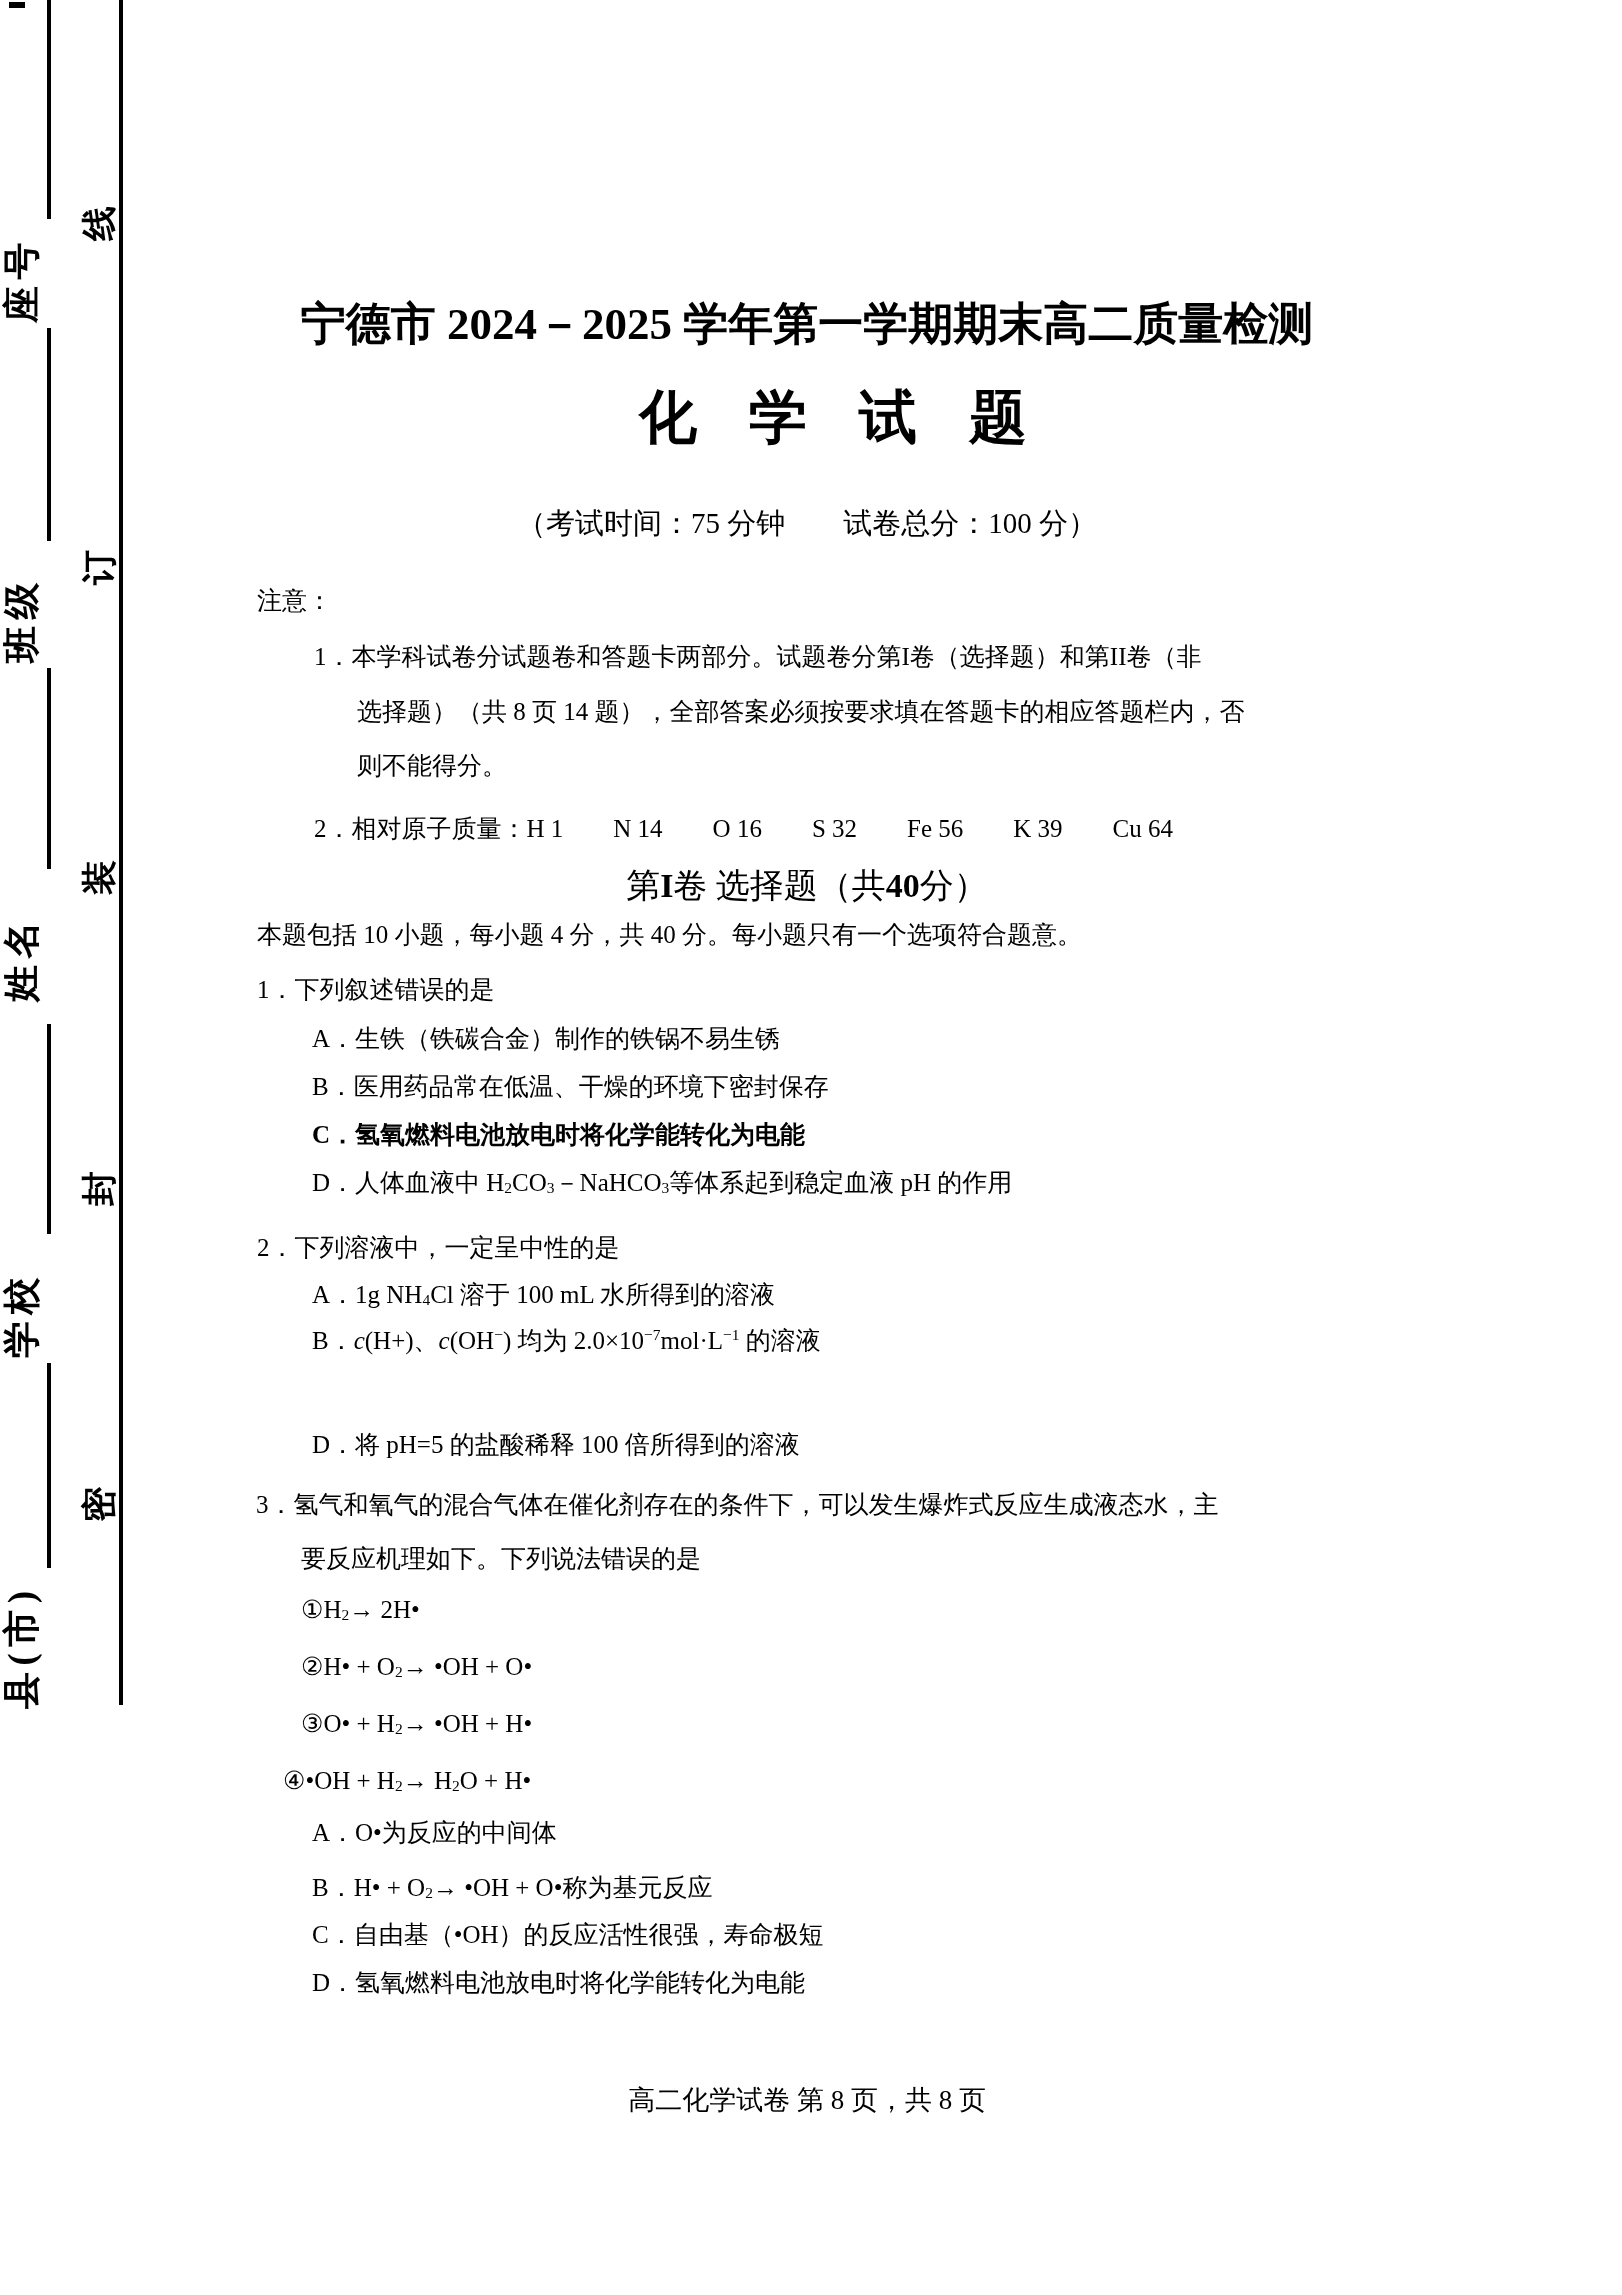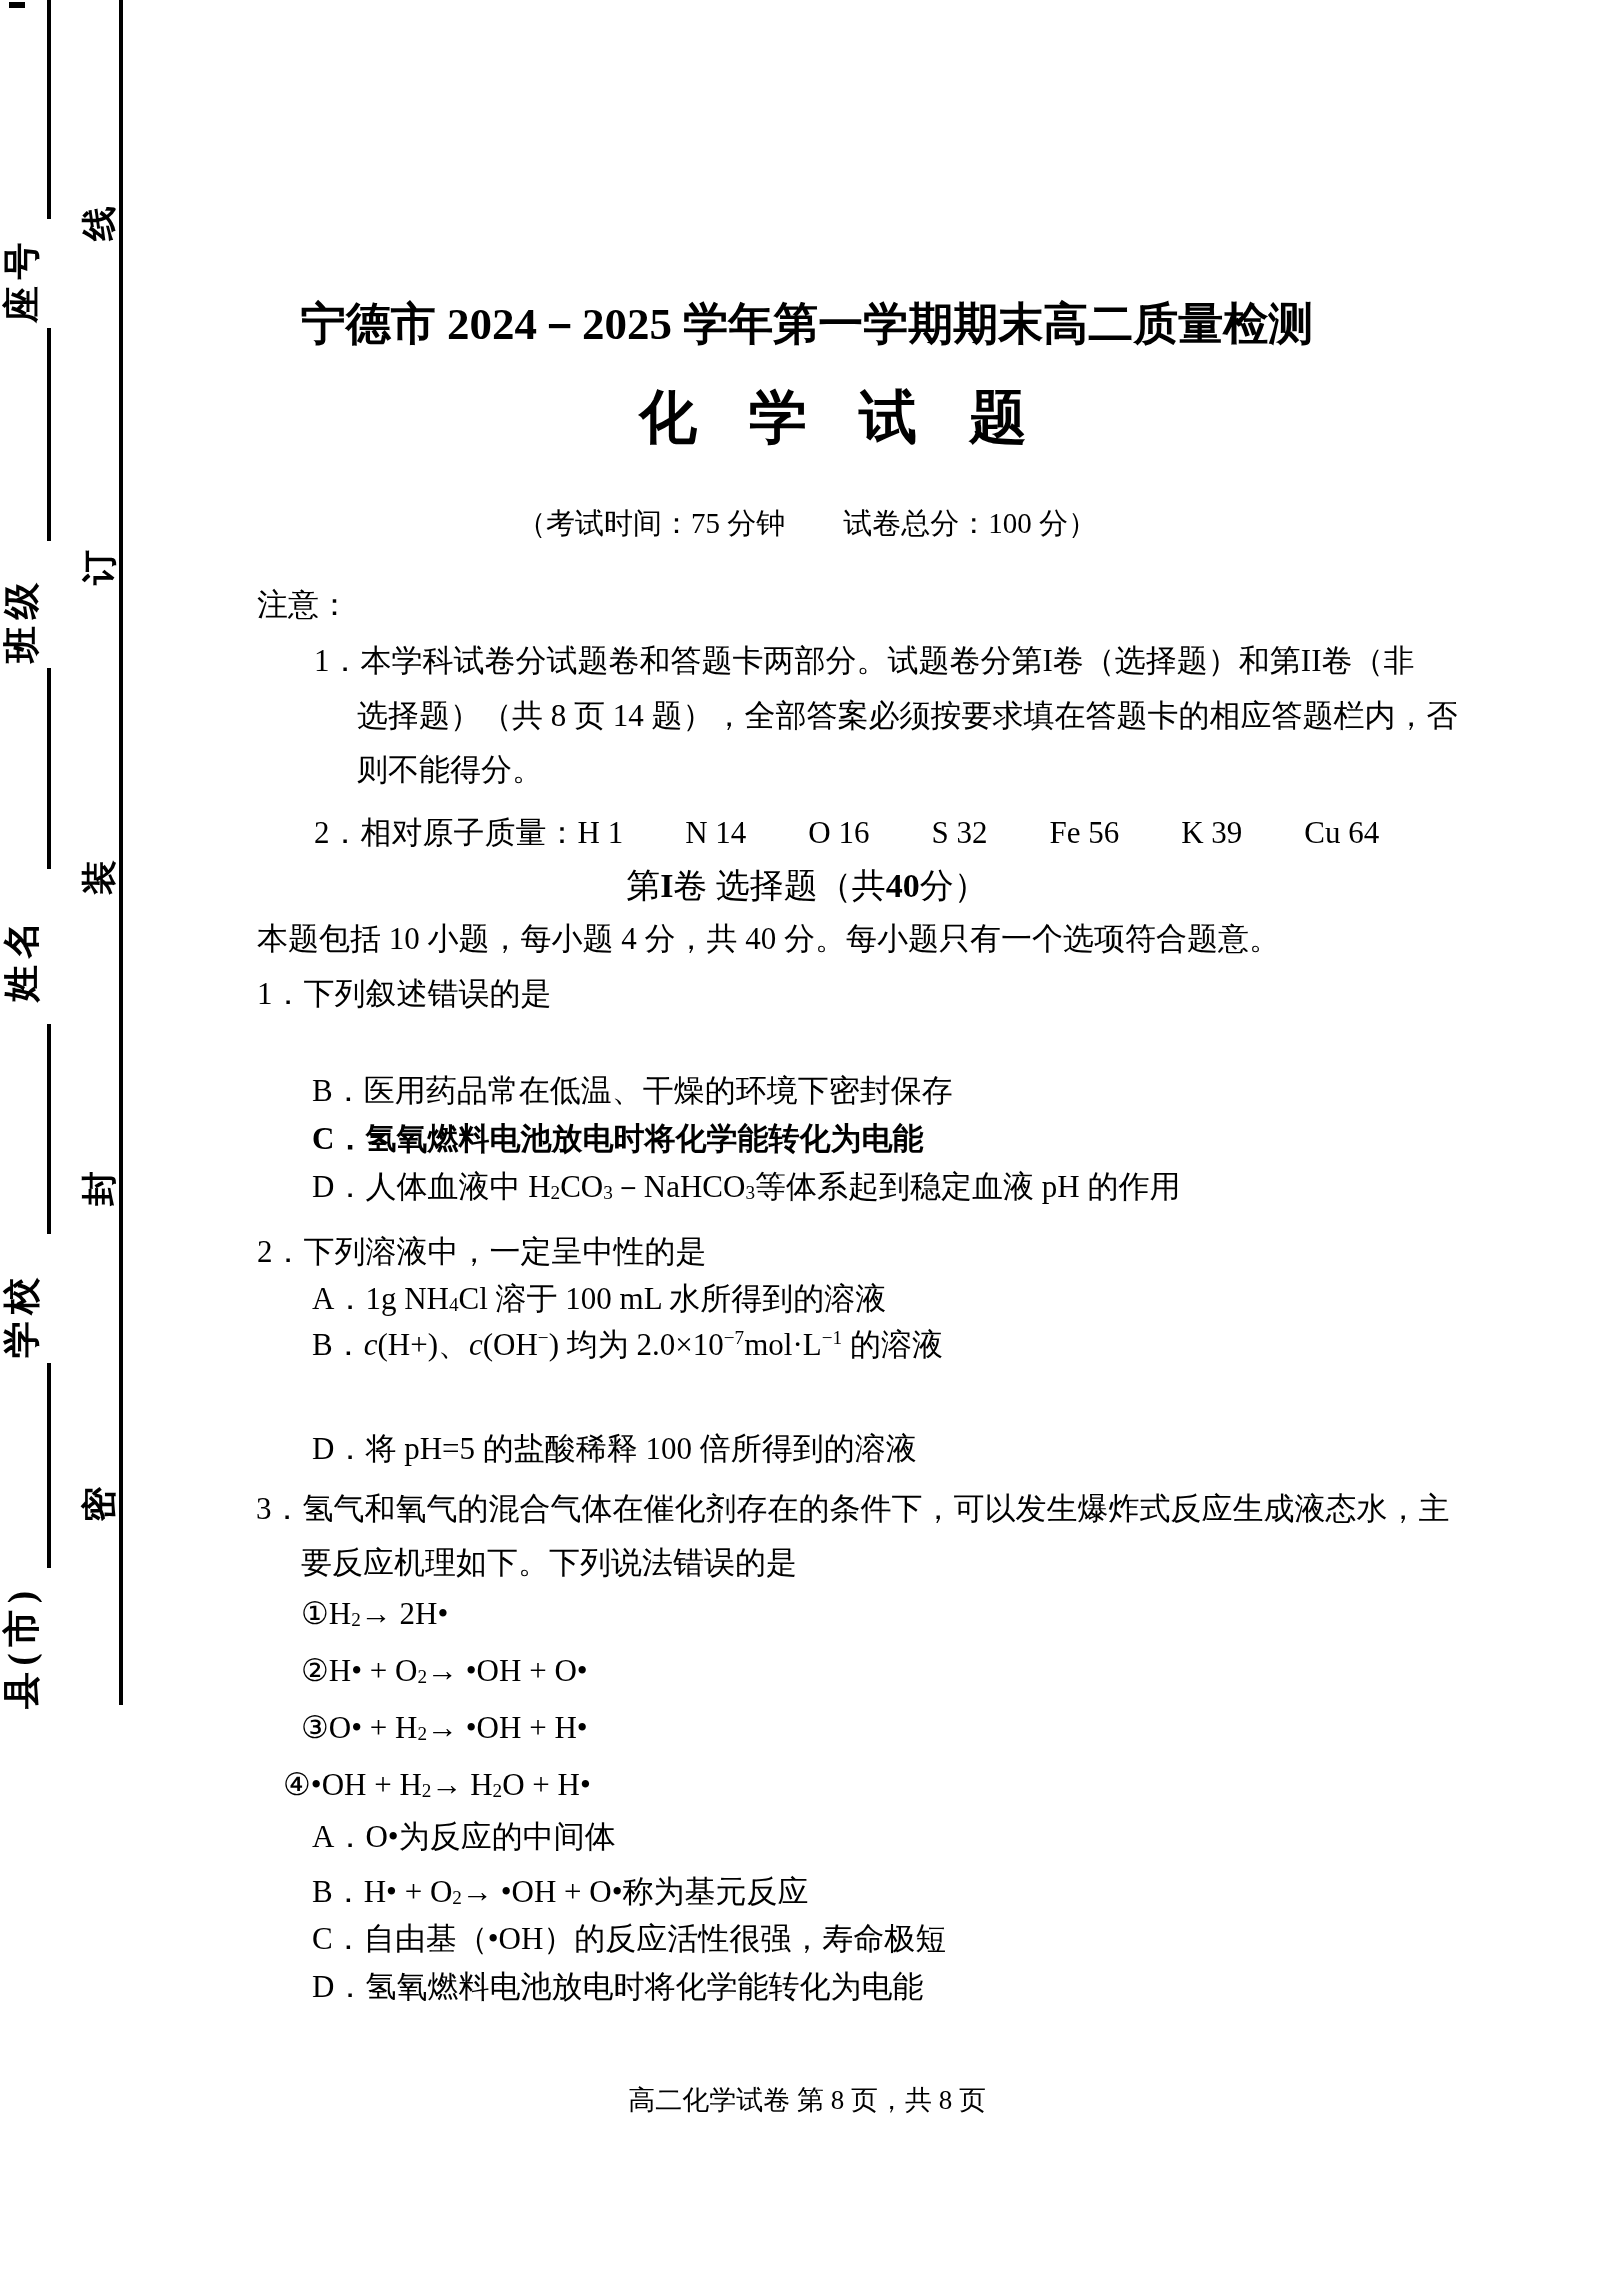--- a/index.html
+++ b/index.html
@@ -25,21 +25,21 @@
     white-space:nowrap; font-weight:bold; line-height:1; color:#000;
   }
   .field-label { left:3.3px; font-size:37px; letter-spacing:6.5px; }
   .fl1 { top:323px; }  .fl2 { top:663px; } .fl3 { top:1002px; }
   .fl4 { top:1358px; } .fl5 { top:1709px; }
   .seal-char { left:82px; font-size:35px; }
   .sc1 { top:241px; }  .sc2 { top:585px; } .sc3 { top:895px; }
   .sc4 { top:1206px; } .sc5 { top:1522px; }
 
   
-  .ln { position:absolute; white-space:nowrap; font-size:31px; line-height:1.2; }
+  .ln { position:absolute; white-space:nowrap; font-size:25px; line-height:1.2; }
   .center { left:158px; width:1298px; text-align:center; }
   .exam-title { top:297px; font-size:45px; font-weight:bold; }
   .subject-title { left:639px; top:383px; font-size:58px; font-weight:bold; letter-spacing:52px; }
   .exam-meta { top:506px; font-size:29px; }
   .heading { top:866px; font-size:34px; }
   .heading b { font-weight:bold; }
   .footer { top:2084px; font-size:27px; }
 
   sub { font-size:62%; vertical-align:-0.12em; line-height:0; }
   sup { font-size:62%; vertical-align:0.55em; line-height:0; }
@@ -80,20 +80,21 @@
   <div class="ln" style="left:357px; top:697px;">选择题）（共 8 页 14 题），全部答案必须按要求填在答题卡的相应答题栏内，否</div>
   <div class="ln" style="left:357px; top:751px;">则不能得分。</div>
   <div class="ln" style="left:314px; top:814px;">2．相对原子质量：H 1　　N 14　　O 16　　S 32　　Fe 56　　K 39　　Cu 64</div>
 
   <div class="ln center heading">
     <span>第</span><b>I</b><span>卷 选择题（共</span><b>40</b><span>分）</span>
   </div>
   <div class="ln" style="left:257px; top:920px;">本题包括 10 小题，每小题 4 分，共 40 分。每小题只有一个选项符合题意。</div>
 
   <div class="ln" style="left:257px; top:975px;">1．下列叙述错误的是</div>
+  <div class="ln" style="left:312px; top:1024px;">A．生铁（铁碳合金）制作的铁锅不易生锈</div>
   <div class="ln" style="left:312px; top:1072px;">B．医用药品常在低温、干燥的环境下密封保存</div>
   <div class="ln" style="left:312px; top:1120px;font-weight:bold;">C．氢氧燃料电池放电时将化学能转化为电能</div>
   <div class="ln" style="left:312px; top:1168px;">D．人体血液中 H<sub>2</sub>CO<sub>3</sub>－NaHCO<sub>3</sub>等体系起到稳定血液 pH 的作用</div>
 
   <div class="ln" style="left:257px; top:1233px;">2．下列溶液中，一定呈中性的是</div>
   <div class="ln" style="left:312px; top:1280px;">A．1g NH<sub>4</sub>Cl 溶于 100 mL 水所得到的溶液</div>
   <div class="ln" style="left:312px; top:1326px;">B．<i>c</i>(H+)、<i>c</i>(OH<sup>−</sup>) 均为 2.0×10<sup>−7</sup>mol·L<sup>−1</sup> 的溶液</div>
   <div class="ln" style="left:312px; top:1430px;">D．将 pH=5 的盐酸稀释 100 倍所得到的溶液</div>
 
   <div class="ln" style="left:256px; top:1490px;">3．氢气和氧气的混合气体在催化剂存在的条件下，可以发生爆炸式反应生成液态水，主</div>

